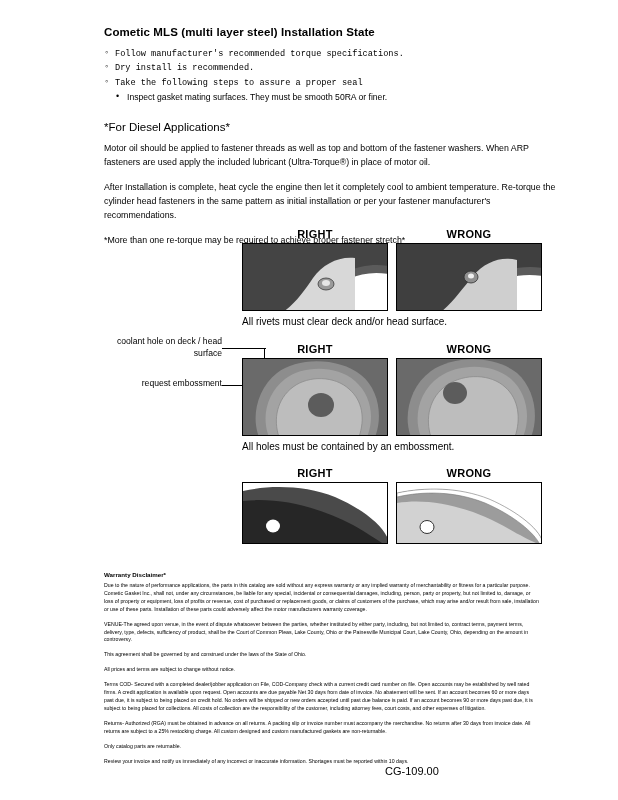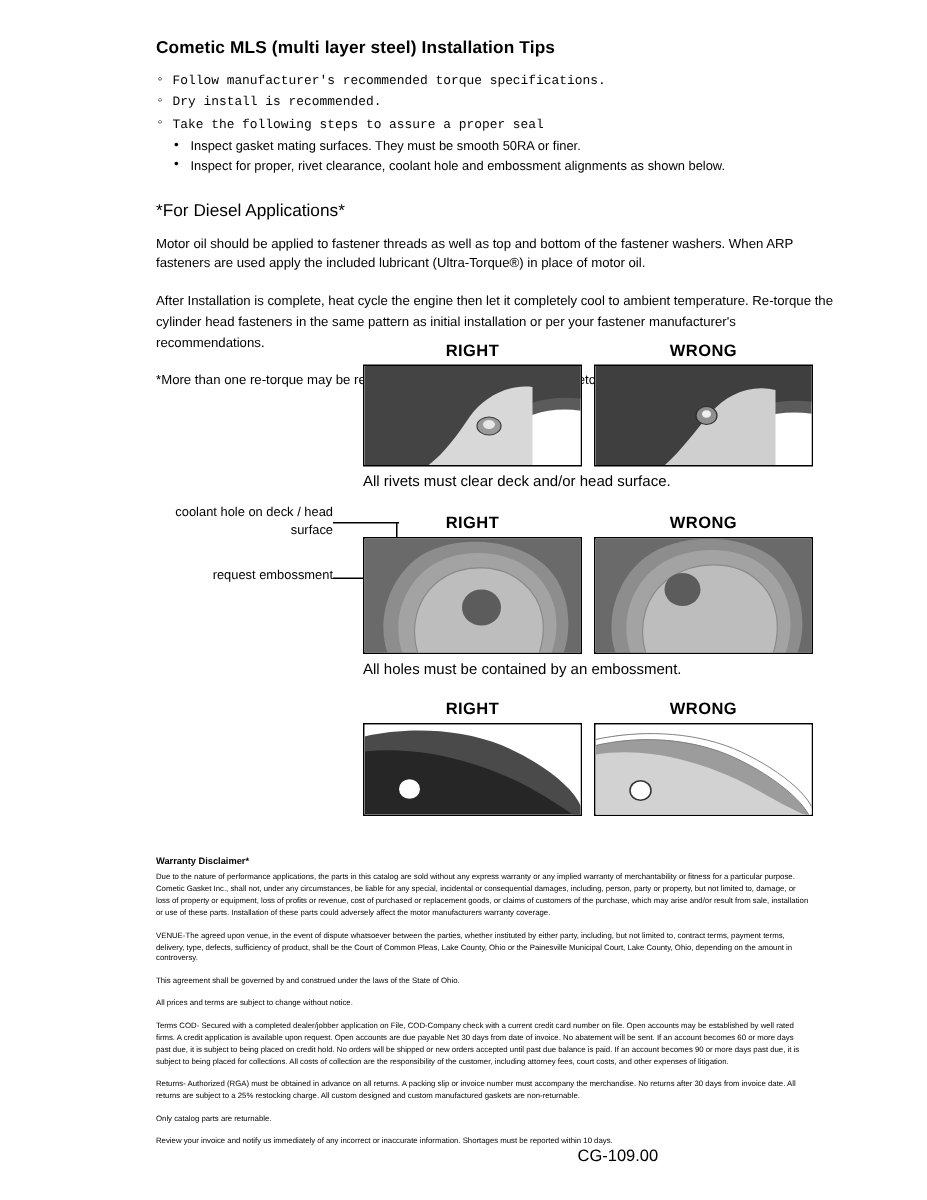--- a/index.html
+++ b/index.html
@@ -163,31 +163,30 @@
     text-align: center;
   }
   svg { display: block; }
 </style>
 </head>
 <body>
 
 <div class="page">
 
   <div class="content">
-    <h1 class="title">Cometic MLS (multi layer steel) Installation Tips</h1>
+    <h1 class="title">Cometic MLS (multi layer steel) Installation State</h1>
 
     <ul class="bullets">
       <li>Follow manufacturer's recommended torque specifications.</li>
       <li>Dry install is recommended.</li>
       <li>Take the following steps to assure a proper seal</li>
     </ul>
 
     <ul class="subbullets">
       <li>Inspect gasket mating surfaces.  They must be smooth 50RA or finer.</li>
-      <li>Inspect for proper, rivet clearance, coolant hole and embossment alignments as shown below.</li>
     </ul>
 
     <h2 class="subhead">*For Diesel Applications*</h2>
 
     <p class="body">Motor oil should be applied to fastener threads as well as top and bottom of the fastener washers.  When ARP fasteners are used apply the included lubricant (Ultra-Torque®) in place of motor oil.</p>
     <p class="body">After Installation is complete, heat cycle the engine then let it completely cool to ambient temperature.  Re-torque the cylinder head fasteners in the same pattern as initial installation or per your fastener manufacturer's recommendations.</p>
     <p class="body tight">*More than one re-torque may be required to achieve proper fastener stretch*</p>
   </div>
 
   <div class="callout callout-1">coolant hole on deck / head surface</div>

